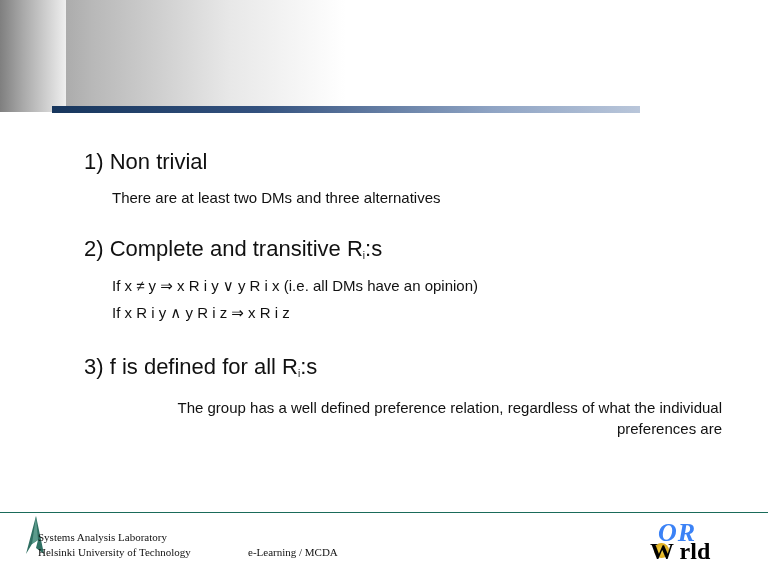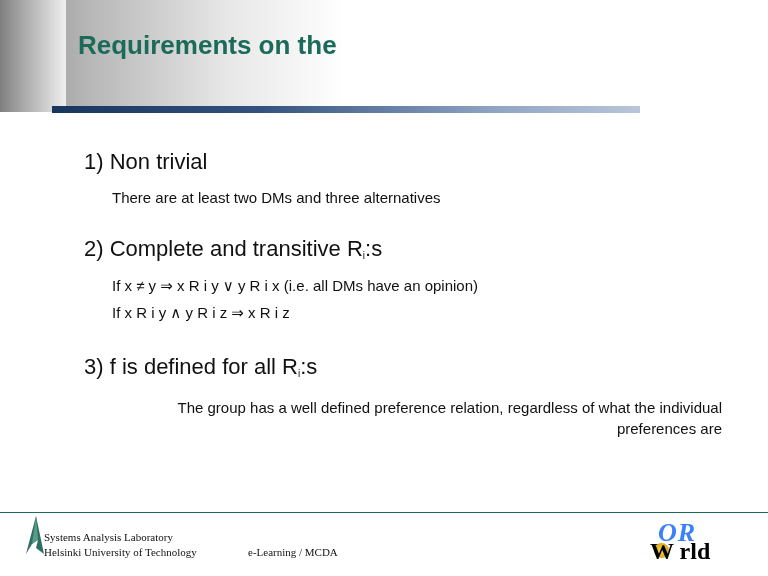--- a/index.html
+++ b/index.html
@@ -107,21 +107,21 @@
   .footer-rule {
     position: absolute;
     left: 0;
     top: 512px;
     width: 768px;
     height: 1px;
     background: #1a6b5a;
   }
   .footer-text {
     position: absolute;
-    left: 44px;
+    left: 38px;
     top: 530px;
     font-family: "Liberation Serif", serif;
     font-size: 11px;
     color: #111111;
     line-height: 15px;
   }
   .footer-course {
     position: absolute;
     left: 248px;
     top: 546px;
@@ -177,21 +177,20 @@
 <body>
 
 <div class="slide">
 
   <div class="top-gradient"></div>
   <div class="left-bar">
     <div class="left-bar-grad"></div>
   </div>
 
   <div class="title">
-    <span>Requirements on the</span>
   </div>
   <div class="title-rule"></div>
 
   <div class="body">
 
     <div class="item head" id="i1h">1) Non trivial</div>
     <div class="item sub" id="i1s">There are at least two DMs and three alternatives</div>
 
     <div class="item head" id="i2h"><span>2) Complete and transitive R</span><sub class="idx">i</sub><span>:s</span></div>
     <div class="item sub" id="i2s1">If x ≠ y ⇒ x R i y  ∨  y R i x  (i.e. all DMs have an opinion)</div>

